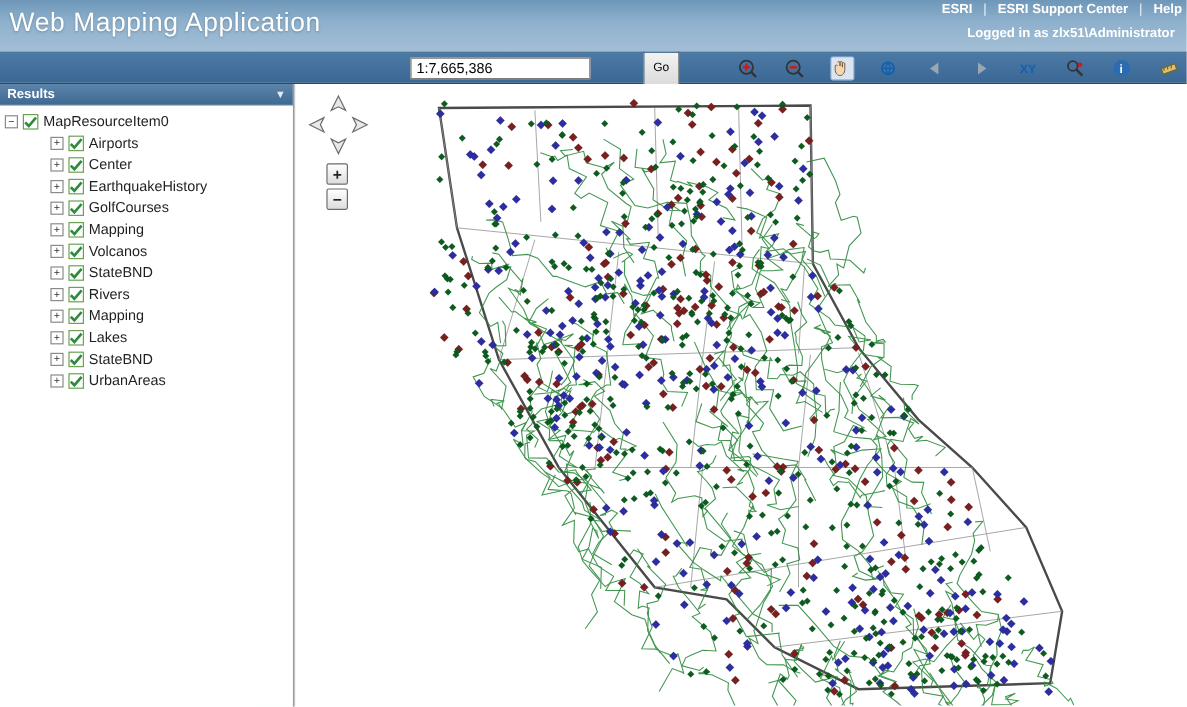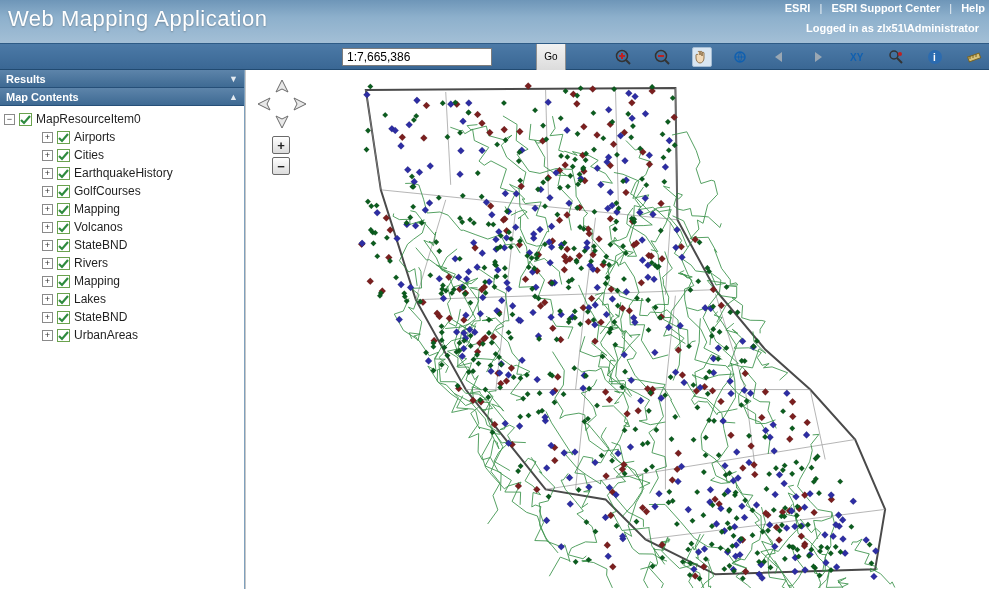--- a/index.html
+++ b/index.html
@@ -214,24 +214,20 @@
   </span>
 </div>
 
 <div class="workarea">
 
   <div class="sidebar">
     <div class="panel-hdr">
       <span>Results</span>
       <span class="tri">▼</span>
     </div>
-    <div class="panel-hdr">
-      <span>Map Contents</span>
-      <span class="tri">▲</span>
-    </div>
     <div class="panel-body contents">
 
       <div class="tree-row root">
         <span class="exp">−</span>
         <span class="chk">
           <svg width="11" height="11">
               <polyline points="1,6 4,9 10,2" fill="none" stroke="#2e8b3e" stroke-width="2.2"></polyline>
             </svg>
         </span>
         <span>MapResourceItem0</span>
@@ -247,21 +243,21 @@
             </span>
             <span>Airports</span>
           </div>
           <div class="tree-row layer">
             <span class="exp">+</span>
             <span class="chk">
               <svg width="11" height="11">
                 <polyline points="1,6 4,9 10,2" fill="none" stroke="#2e8b3e" stroke-width="2.2"></polyline>
               </svg>
             </span>
-            <span>Cities</span>
+            <span>Center</span>
           </div>
           <div class="tree-row layer">
             <span class="exp">+</span>
             <span class="chk">
               <svg width="11" height="11">
                 <polyline points="1,6 4,9 10,2" fill="none" stroke="#2e8b3e" stroke-width="2.2"></polyline>
               </svg>
             </span>
             <span>EarthquakeHistory</span>
           </div>

